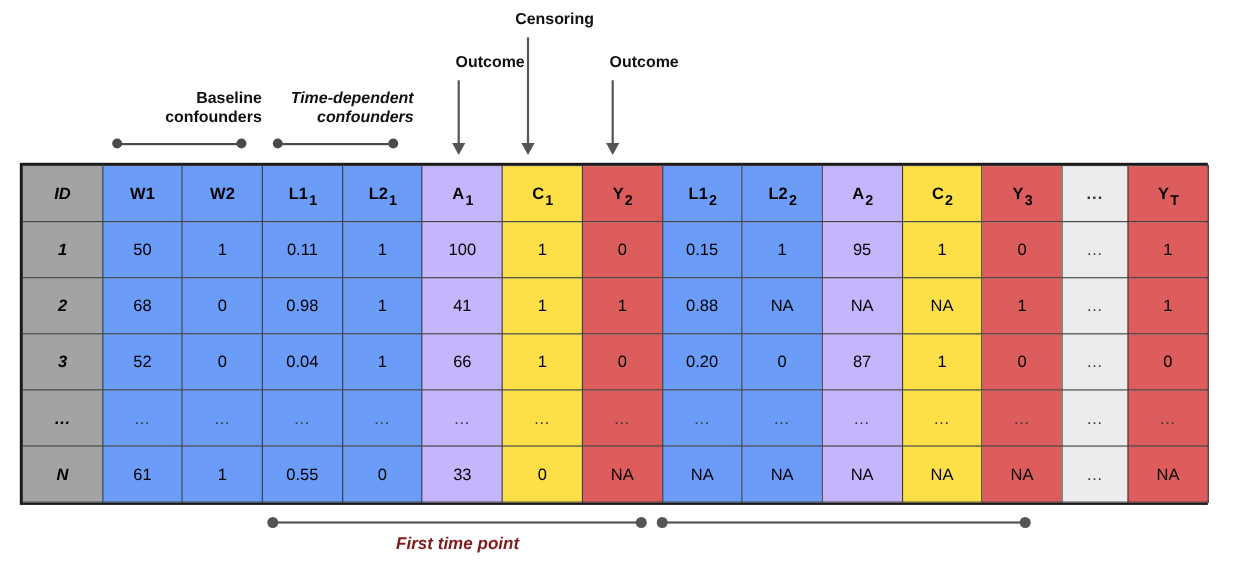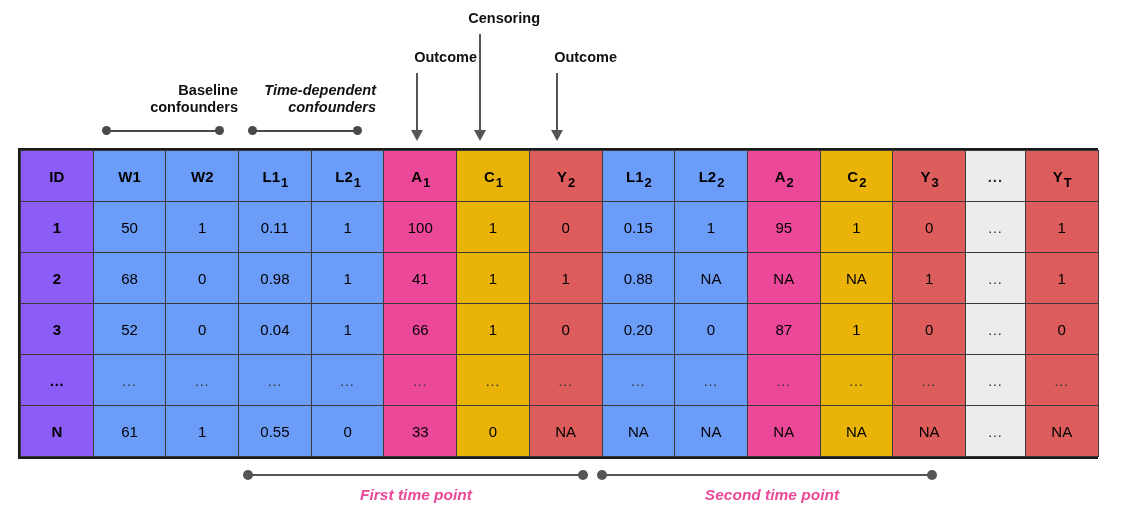--- a/index.html
+++ b/index.html
@@ -101,24 +101,24 @@
     font-size: 19px;
   }
   .hdr td sub {
     font-size: 13px;
     font-weight: bold;
     vertical-align: baseline;
     position: relative;
     top: 5px;
     left: 1px;
   }
-  .c-id   { background: #8b5cf6; }
+  .c-id   { background: #a3a3a3; font-style: italic; }
   .c-blue { background: #6a9cf8; }
-  .c-gold { background: #ec4899; }
-  .c-gray { background: #eab308; }
+  .c-gold { background: #c4b5fd; }
+  .c-gray { background: #fde047; }
   .c-red  { background: #dd5c5c; margin-left: 44px; }
   .c-pale { background: #ececec; }
   .rowlabel { font-weight: bold; font-size: 15px; }
   .dots { color: #333333; letter-spacing: 1px; }
 
   
   .bot-bracket {
     position: absolute;
     height: 10px;
   }
@@ -135,21 +135,21 @@
     background: #555555;
   }
   .bot-bracket .dot.left { left: 0; }
   .bot-bracket .dot.right { right: 0; }
   .bot-label {
     position: absolute;
     font-weight: bold;
     font-style: italic;
     font-size: 15.5px;
     text-align: center;
-    color: #ec4899;
+    color: #7f1d1d;
   }
 </style>
 </head>
 <body>
 
 <div id="root">
 
   <div class="ann-label" style="left:114px; top:82px; width:124px;">Baseline
 confounders</div>
   <div class="ann-bracket" style="left:102px; top:126px; width:122px;">
@@ -315,15 +315,14 @@
     <div class="dot left"></div>
     <div class="dot right"></div>
   </div>
   <div class="bot-label" style="left:296px; top:486px; width:240px;">First time point</div>
 
   <div class="bot-bracket" style="left:597px; top:470px; width:340px;">
     <div class="bar"></div>
     <div class="dot left"></div>
     <div class="dot right"></div>
   </div>
-  <div class="bot-label" style="left:647px; top:486px; width:250px;">Second time point</div>
 
 </div>
 
 </body></html>

